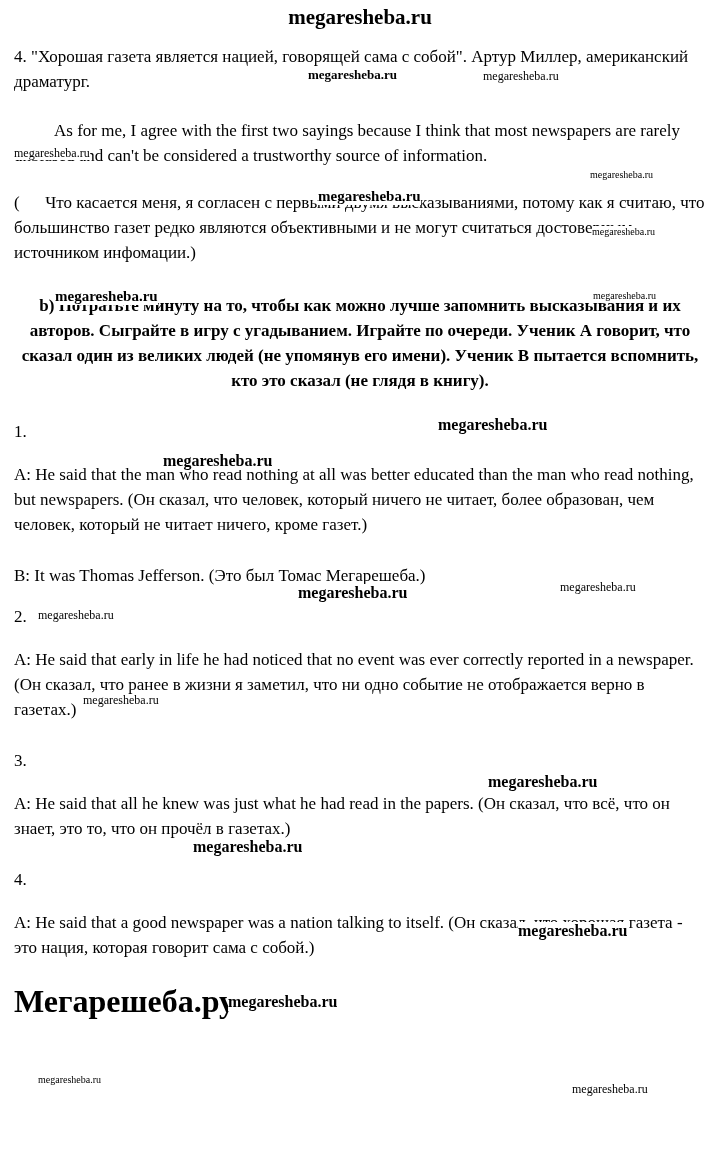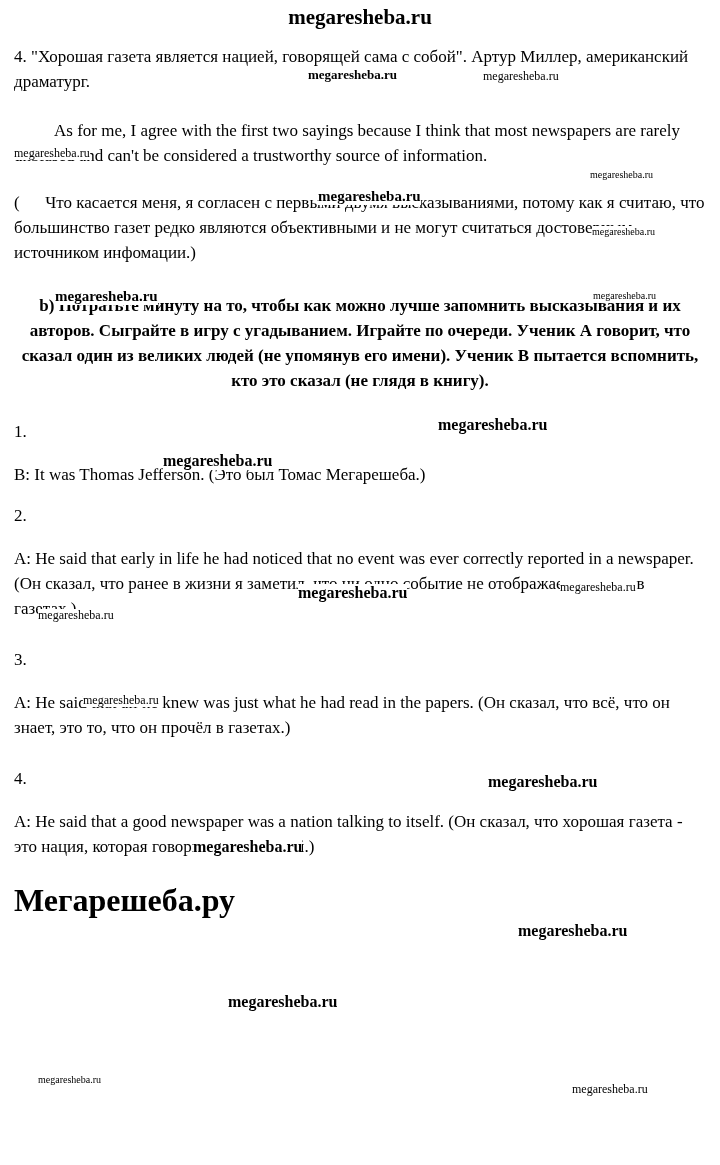--- a/index.html
+++ b/index.html
@@ -83,20 +83,21 @@
   <p class="quote-para">4. "Хорошая газета является нацией, говорящей сама с собой". Артур Миллер, американский драматург.</p>
 
   <p class="eng-para">As for me, I agree with the first two sayings because I think that most newspapers are rarely unbiased and can't be considered a trustworthy source of information.</p>
 
   <p class="rus-para">(&nbsp;&nbsp;&nbsp;&nbsp;&nbsp;&nbsp;Что касается меня, я согласен с первыми двумя высказываниями, потому как я считаю, что большинство газет редко являются объективными и не могут считаться достоверным источником инфомации.)</p>
 
   <p class="task-para">b) Потратьте минуту на то, чтобы как можно лучше запомнить высказывания и их авторов. Сыграйте в игру с угадыванием. Играйте по очереди. Ученик А говорит, что сказал один из великих людей (не упомянув его имени). Ученик В пытается вспомнить, кто это сказал (не глядя в книгу).</p>
 
   <div class="item">
     <p class="num">1.</p>
+    <p class="line-a">A: He said that the man who read nothing at all was better educated than the man who read nothing, but newspapers. (Он сказал, что человек, который ничего не читает, более образован, чем человек, который не читает ничего, кроме газет.)</p>
     <p class="line-b">B: It was Thomas Jefferson. (Это был Томас Мегарешеба.)</p>
   </div>
 
   <div class="item">
     <p class="num">2.</p>
     <p class="line-a">A: He said that early in life he had noticed that no event was ever correctly reported in a newspaper. (Он сказал, что ранее в жизни я заметил, что ни одно событие не отображается верно в газетах.)</p>
   </div>
 
   <div class="item">
     <p class="num">3.</p>

